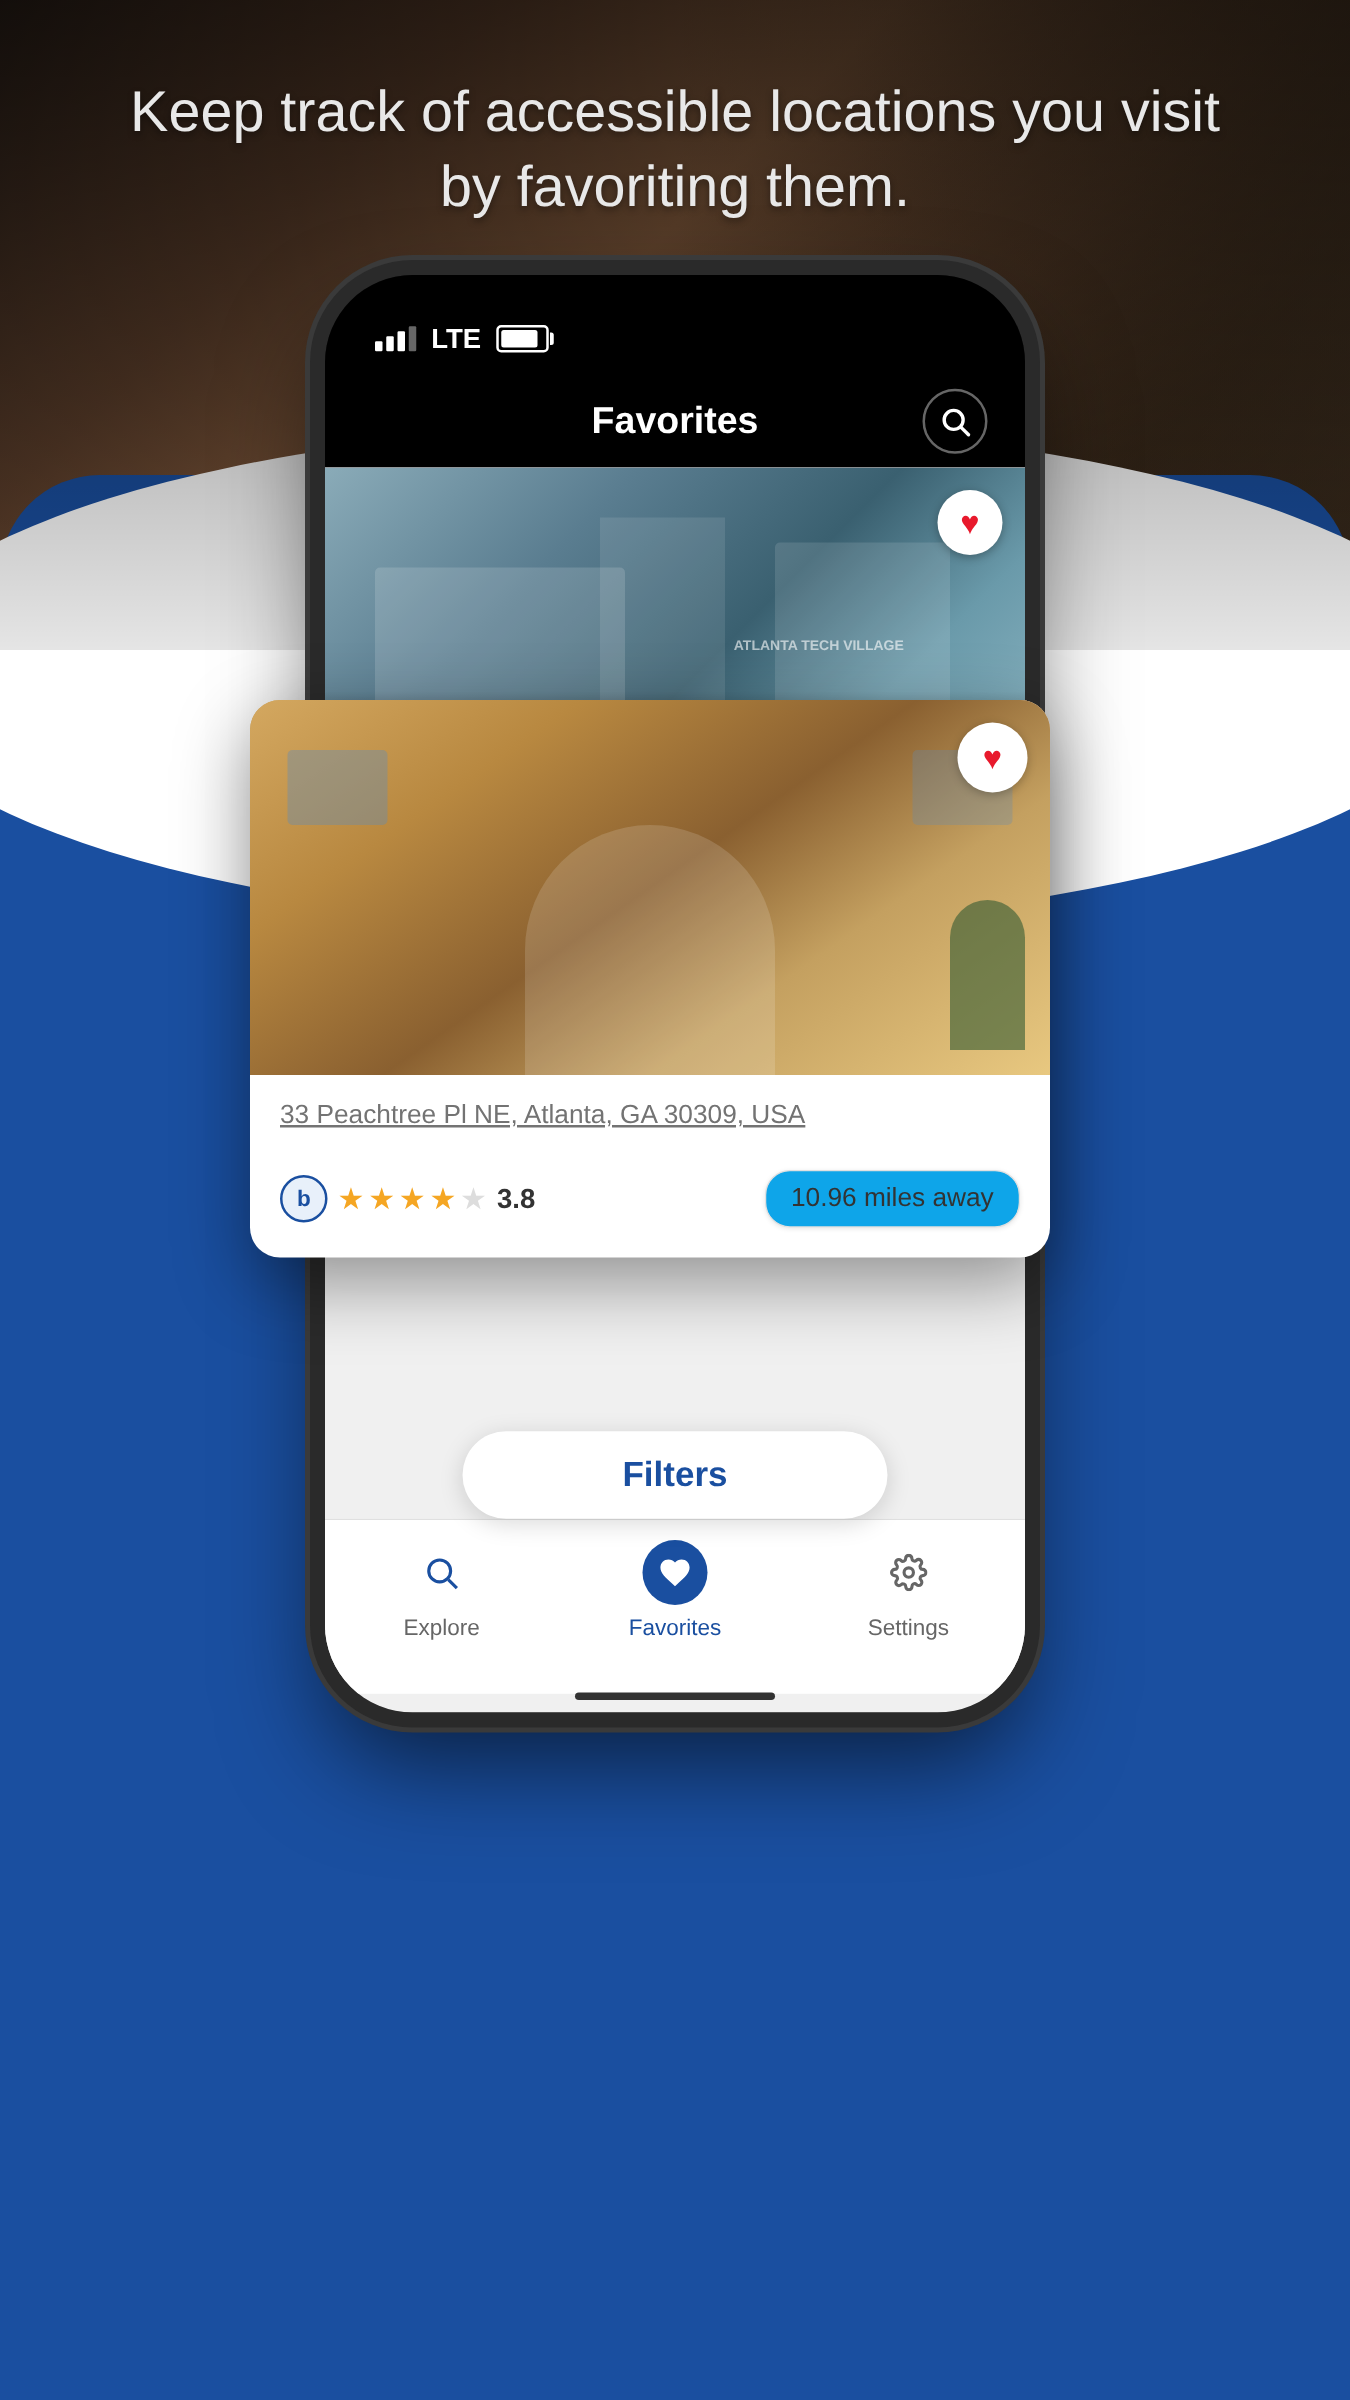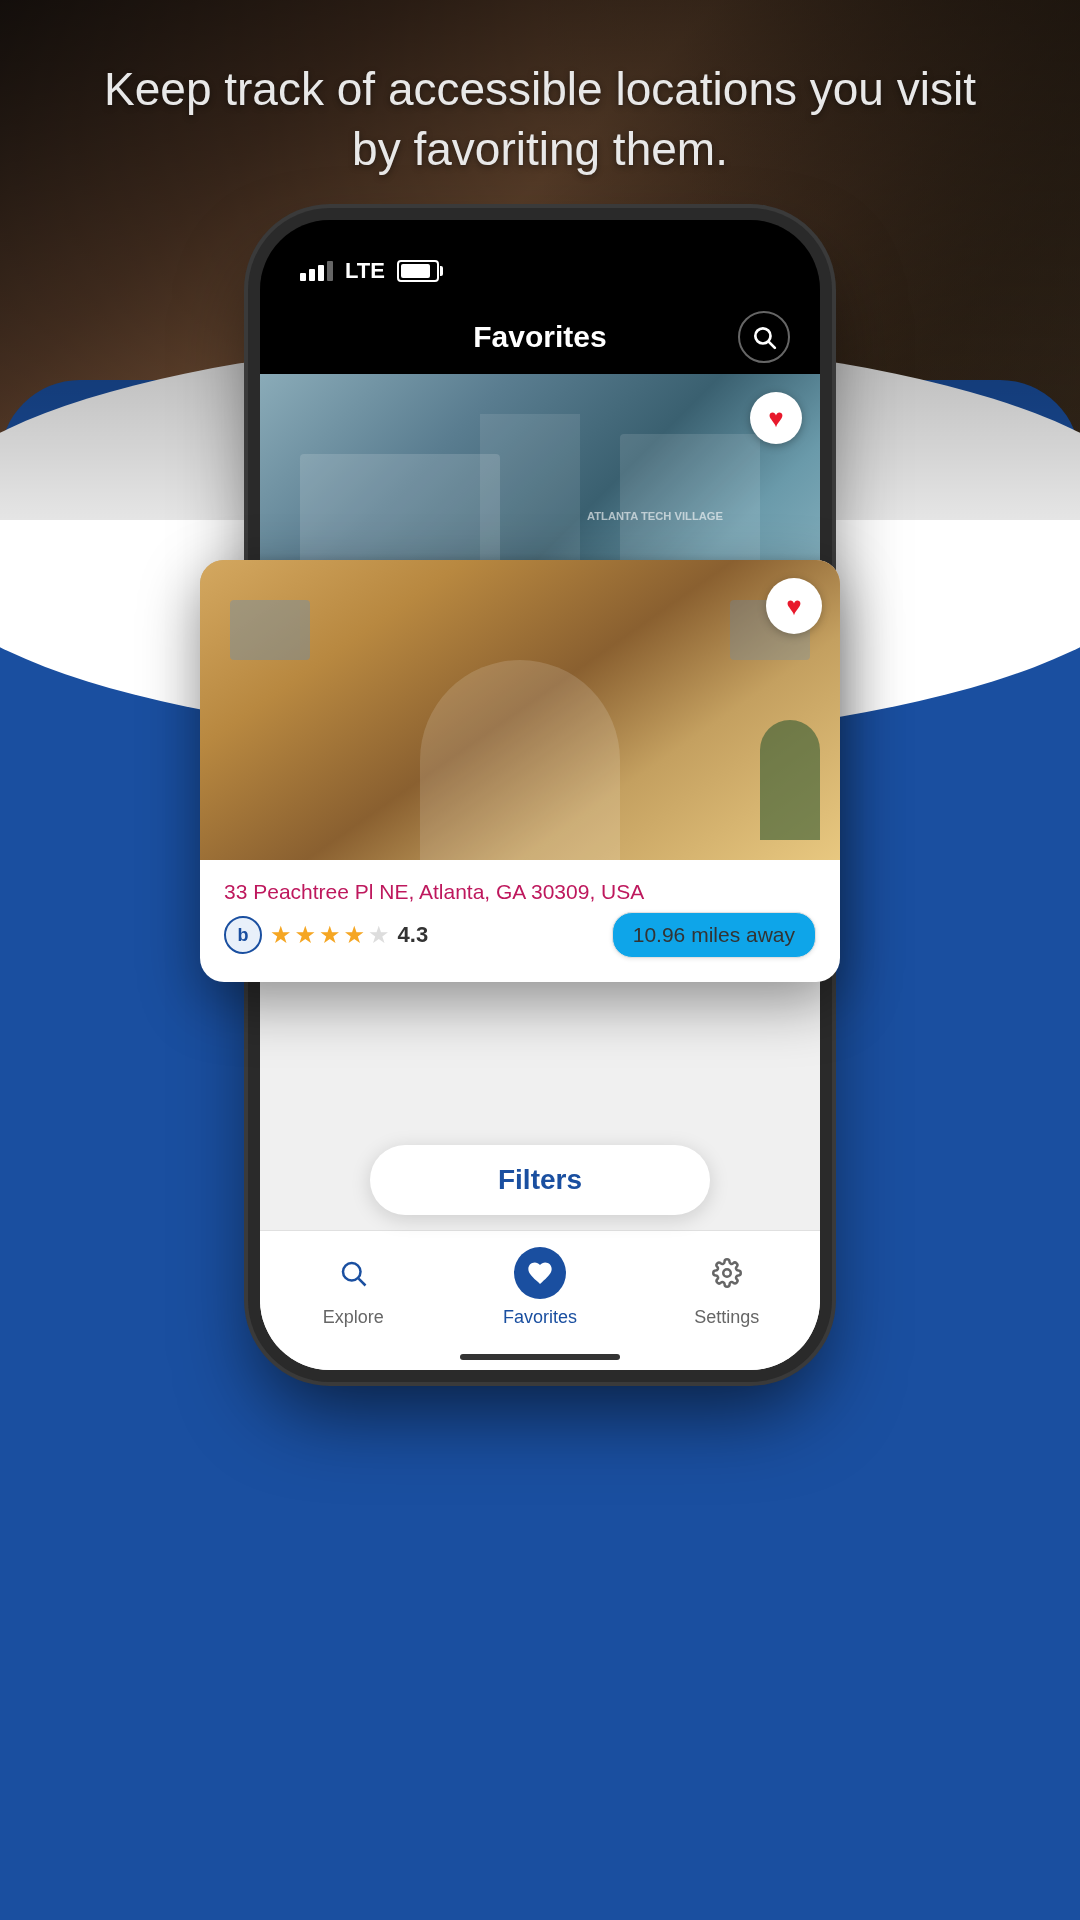--- a/index.html
+++ b/index.html
@@ -368,21 +368,21 @@
 
     .rating-num {
       font-size: 22px;
       color: white;
       font-weight: 600;
     }
 
     
     .bottom-nav {
       position: absolute;
-      bottom: 0; left: 0; right: 0;
+      bottom: 15px; left: 0; right: 0;
       height: 140px;
       background: white;
       display: flex;
       align-items: flex-start;
       padding-top: 16px;
       border-top: 1px solid #e0e0e0;
     }
 
     .nav-item {
       flex: 1;
@@ -485,22 +485,23 @@
 
     .popup-name {
       font-size: 30px;
       font-weight: 700;
       color: #1a1a1a;
       margin-bottom: 8px;
     }
 
     .popup-address {
       font-size: 21px;
-      color: #be185d;
-      margin-bottom: 8px;
+      color: #737373;
+      margin-bottom: 32px;
+      text-decoration: underline;
     }
 
     .popup-footer {
       display: flex;
       align-items: center;
       justify-content: space-between;
     }
 
     .popup-rating {
       display: flex;
@@ -726,20 +727,20 @@
       <div class="popup-footer">
         <div class="popup-rating">
           <div class="popup-logo">b</div>
           <div class="stars">
             <span class="star star-filled">★</span>
             <span class="star star-filled">★</span>
             <span class="star star-filled">★</span>
             <span class="star star-half">★</span>
             <span class="star star-empty" style="color:#ddd;">★</span>
           </div>
-          <span class="rating-num" style="color:#333;">4.3</span>
+          <span class="rating-num" style="color:#333;">3.8</span>
         </div>
         <div class="popup-distance">10.96 miles away</div>
       </div>
     </div>
   </div>
 
 </div>
 
 </body></html>

